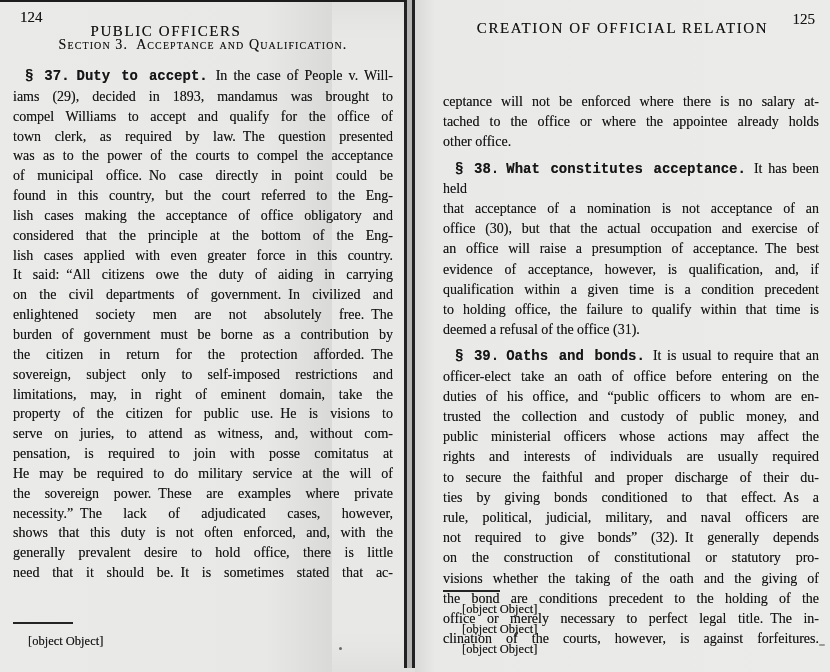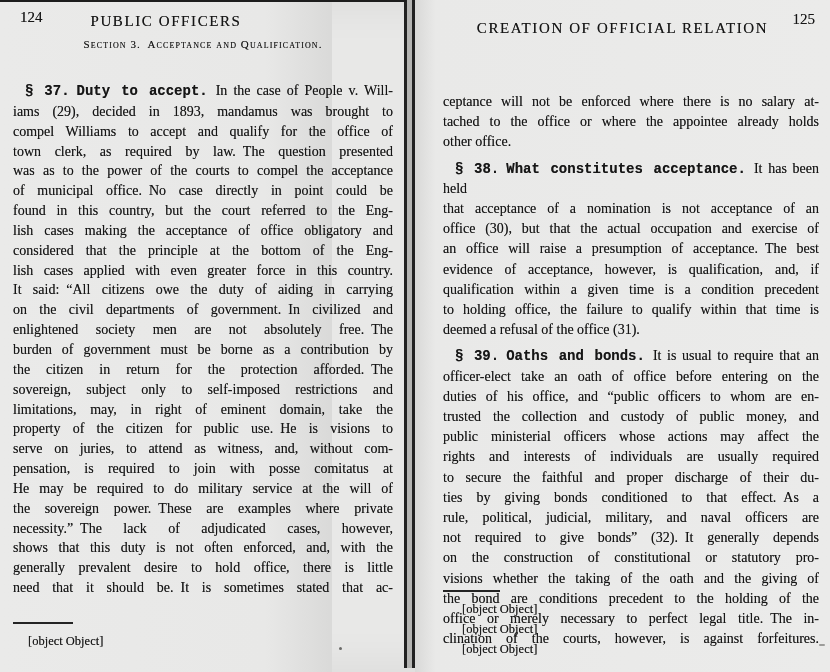--- a/index.html
+++ b/index.html
@@ -18,35 +18,35 @@
   .top-edge { position:absolute; left:0; top:0; width:406px; height:2px; background:#1d1d1d; }
 
   .gutter {
     position:absolute; left:404px; top:0; width:11px; height:668px;
     background:#b4b4b2; border-left:3px solid #212121; border-right:3px solid #212121;
     box-sizing:border-box;
   }
 
   .head-row { position:absolute; top:0; left:0; right:0; height:30px; }
   .running-head {
-    text-align:center; font-size:15px; letter-spacing:1.6px; padding-top:13px;
+    text-align:center; font-size:15px; letter-spacing:1.6px; padding-top:23px;
     text-shadow:0 0 0.5px rgba(0,0,0,0.55);
   }
   .page-right .running-head { padding-top:20px; }
   .page-num { position:absolute; font-size:15px; text-shadow:0 0 0.5px rgba(0,0,0,0.55); }
   .num-left  { left:20px; top:9px; }
   .num-right { right:15px; top:11px; }
 
   .text-block { position:absolute; text-shadow:0 0 0.45px rgba(0,0,0,0.5); }
   .text-block-left  { left:13px; top:36px; width:380px; }
   .text-block-right { left:28px; top:48px; width:376px;margin-top:44px; }
 
   .section-heading {
-    font-variant:small-caps; text-align:center; font-size:11px; line-height:17px;
-    letter-spacing:1.1px; margin-bottom:28px;
+    font-variant:small-caps; text-align:center; font-size:14px; line-height:17px;
+    letter-spacing:1.1px; margin-bottom:13px;
   }
 
   .lines-left  .line { line-height:19.85px; }
   .lines-right .line { line-height:20.2px; }
   .line {
     font-size:14px; text-align:justify; text-align-last:justify;
   }
   .line[data-end] { text-align-last:left; }
   .line[data-ind] { text-indent:12px; }
   .line[data-gap] { margin-top:6px; }

